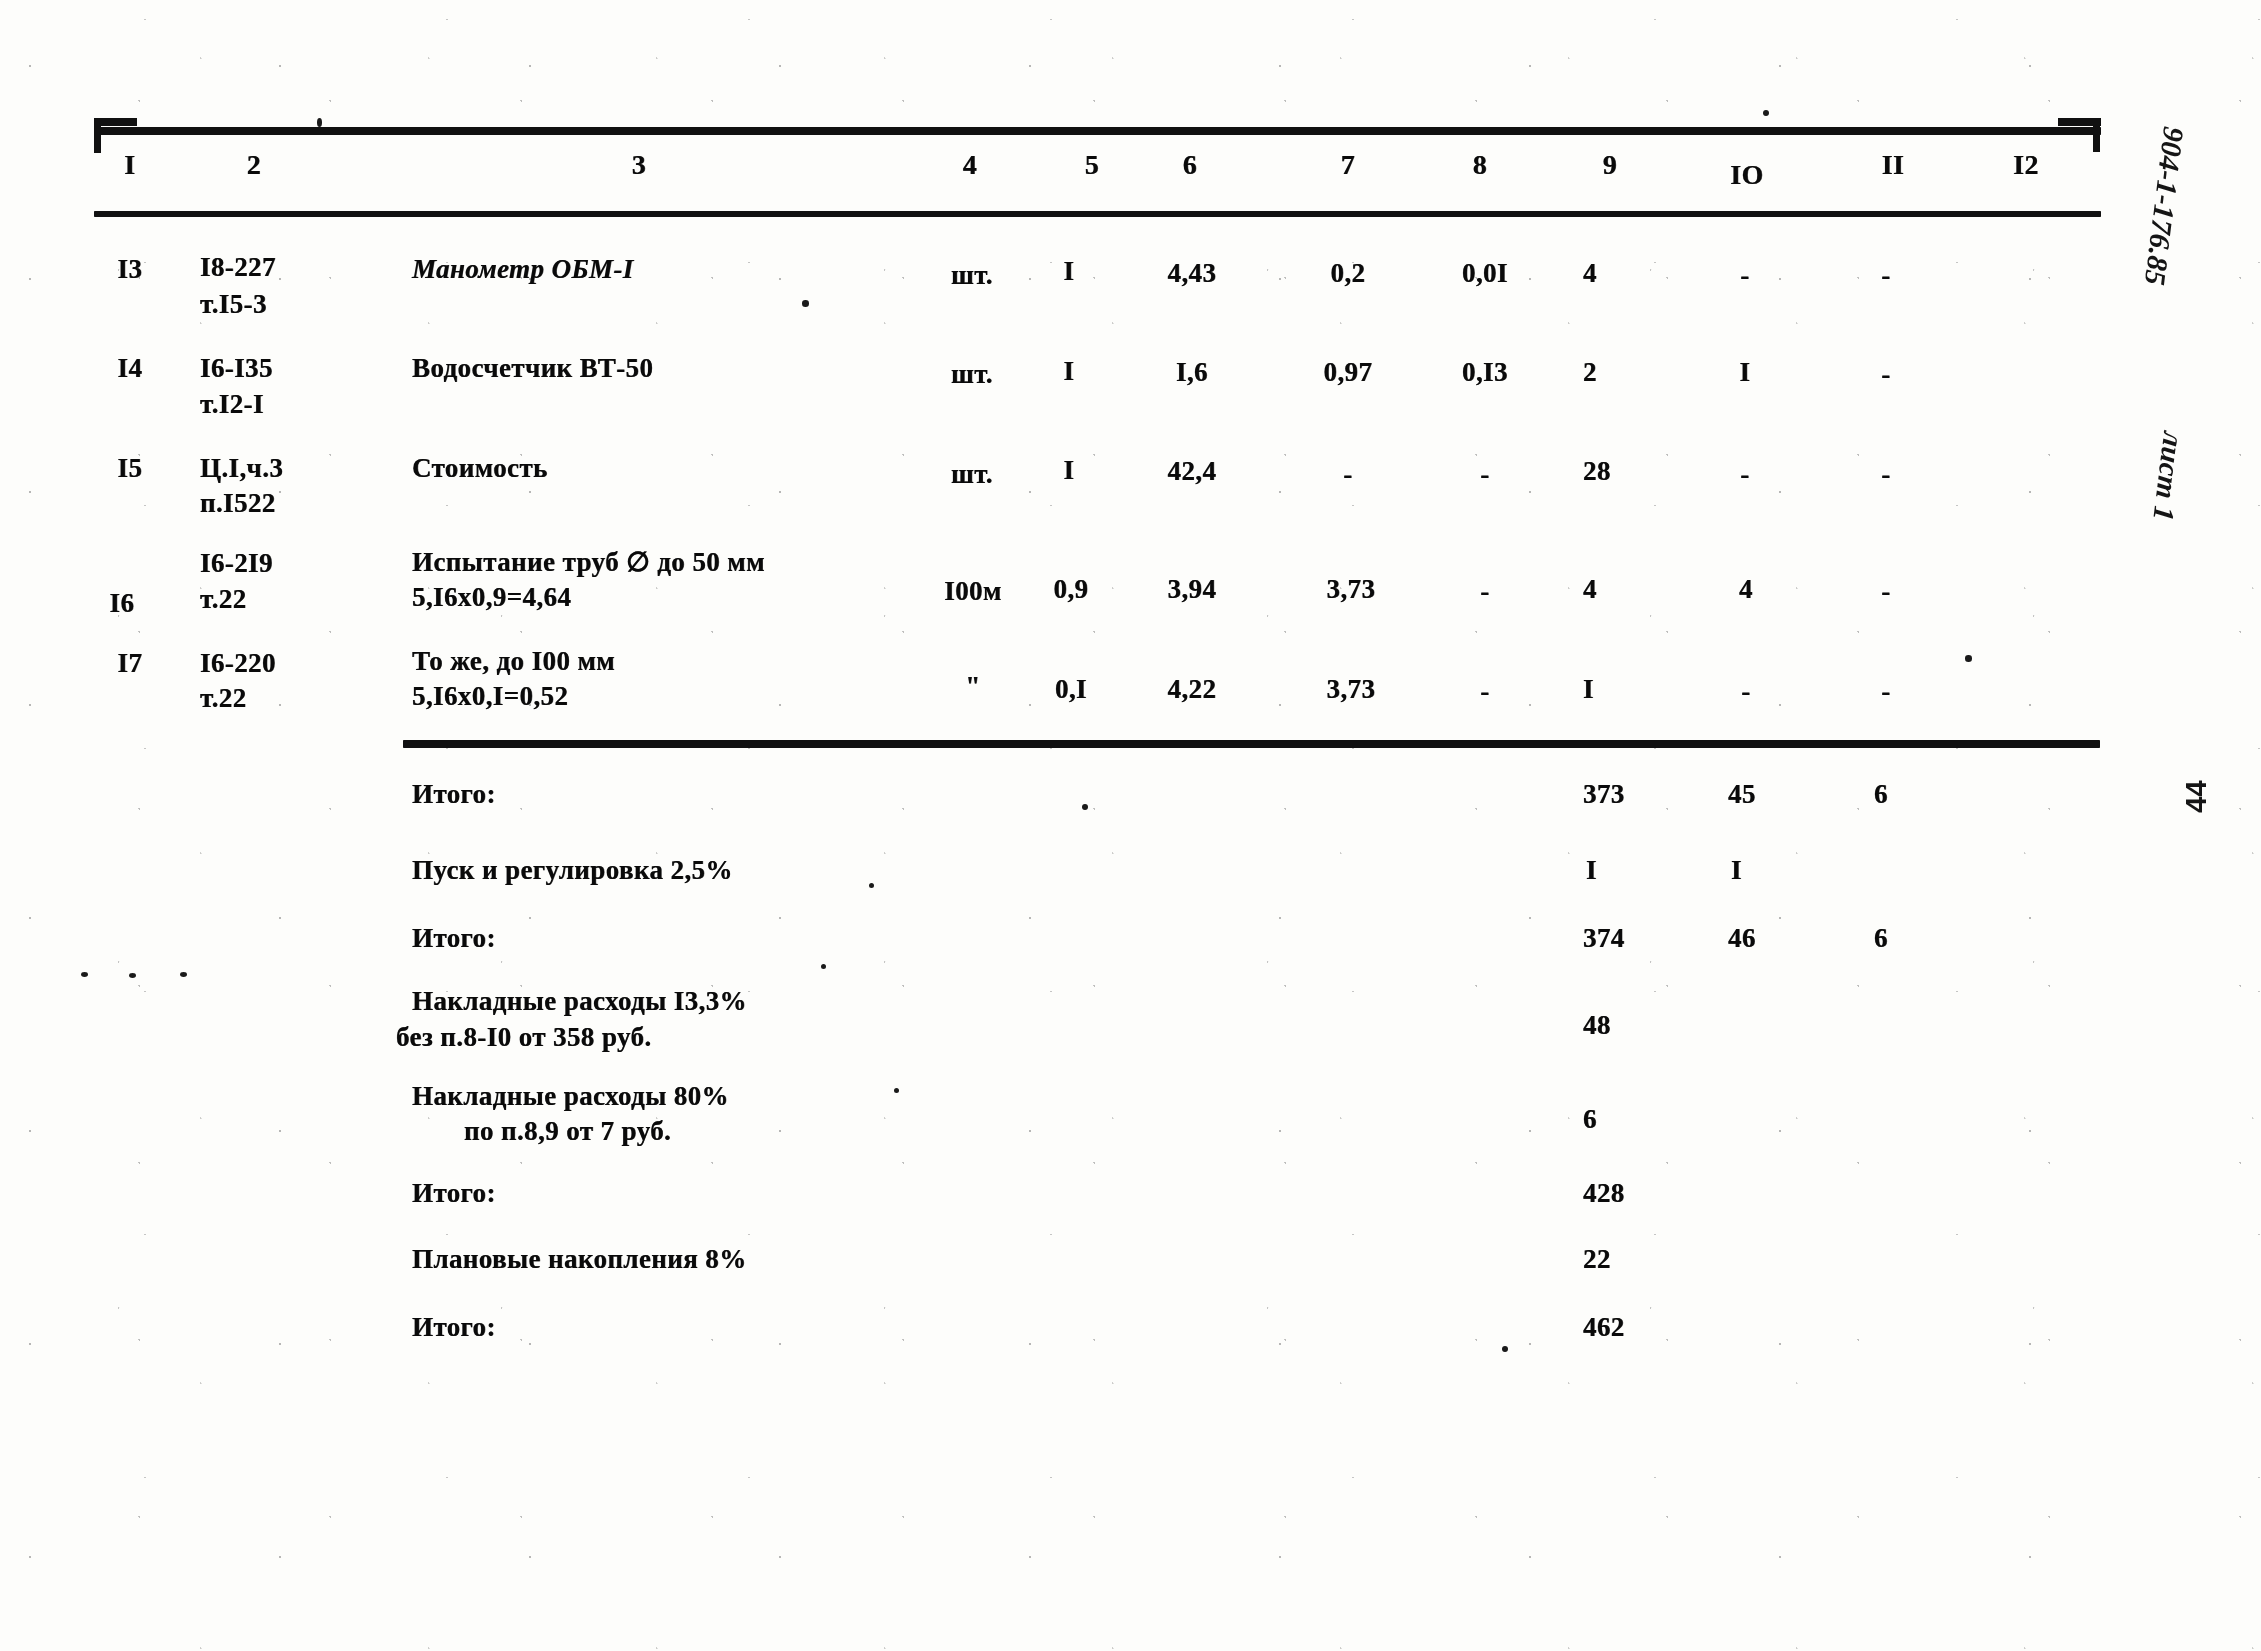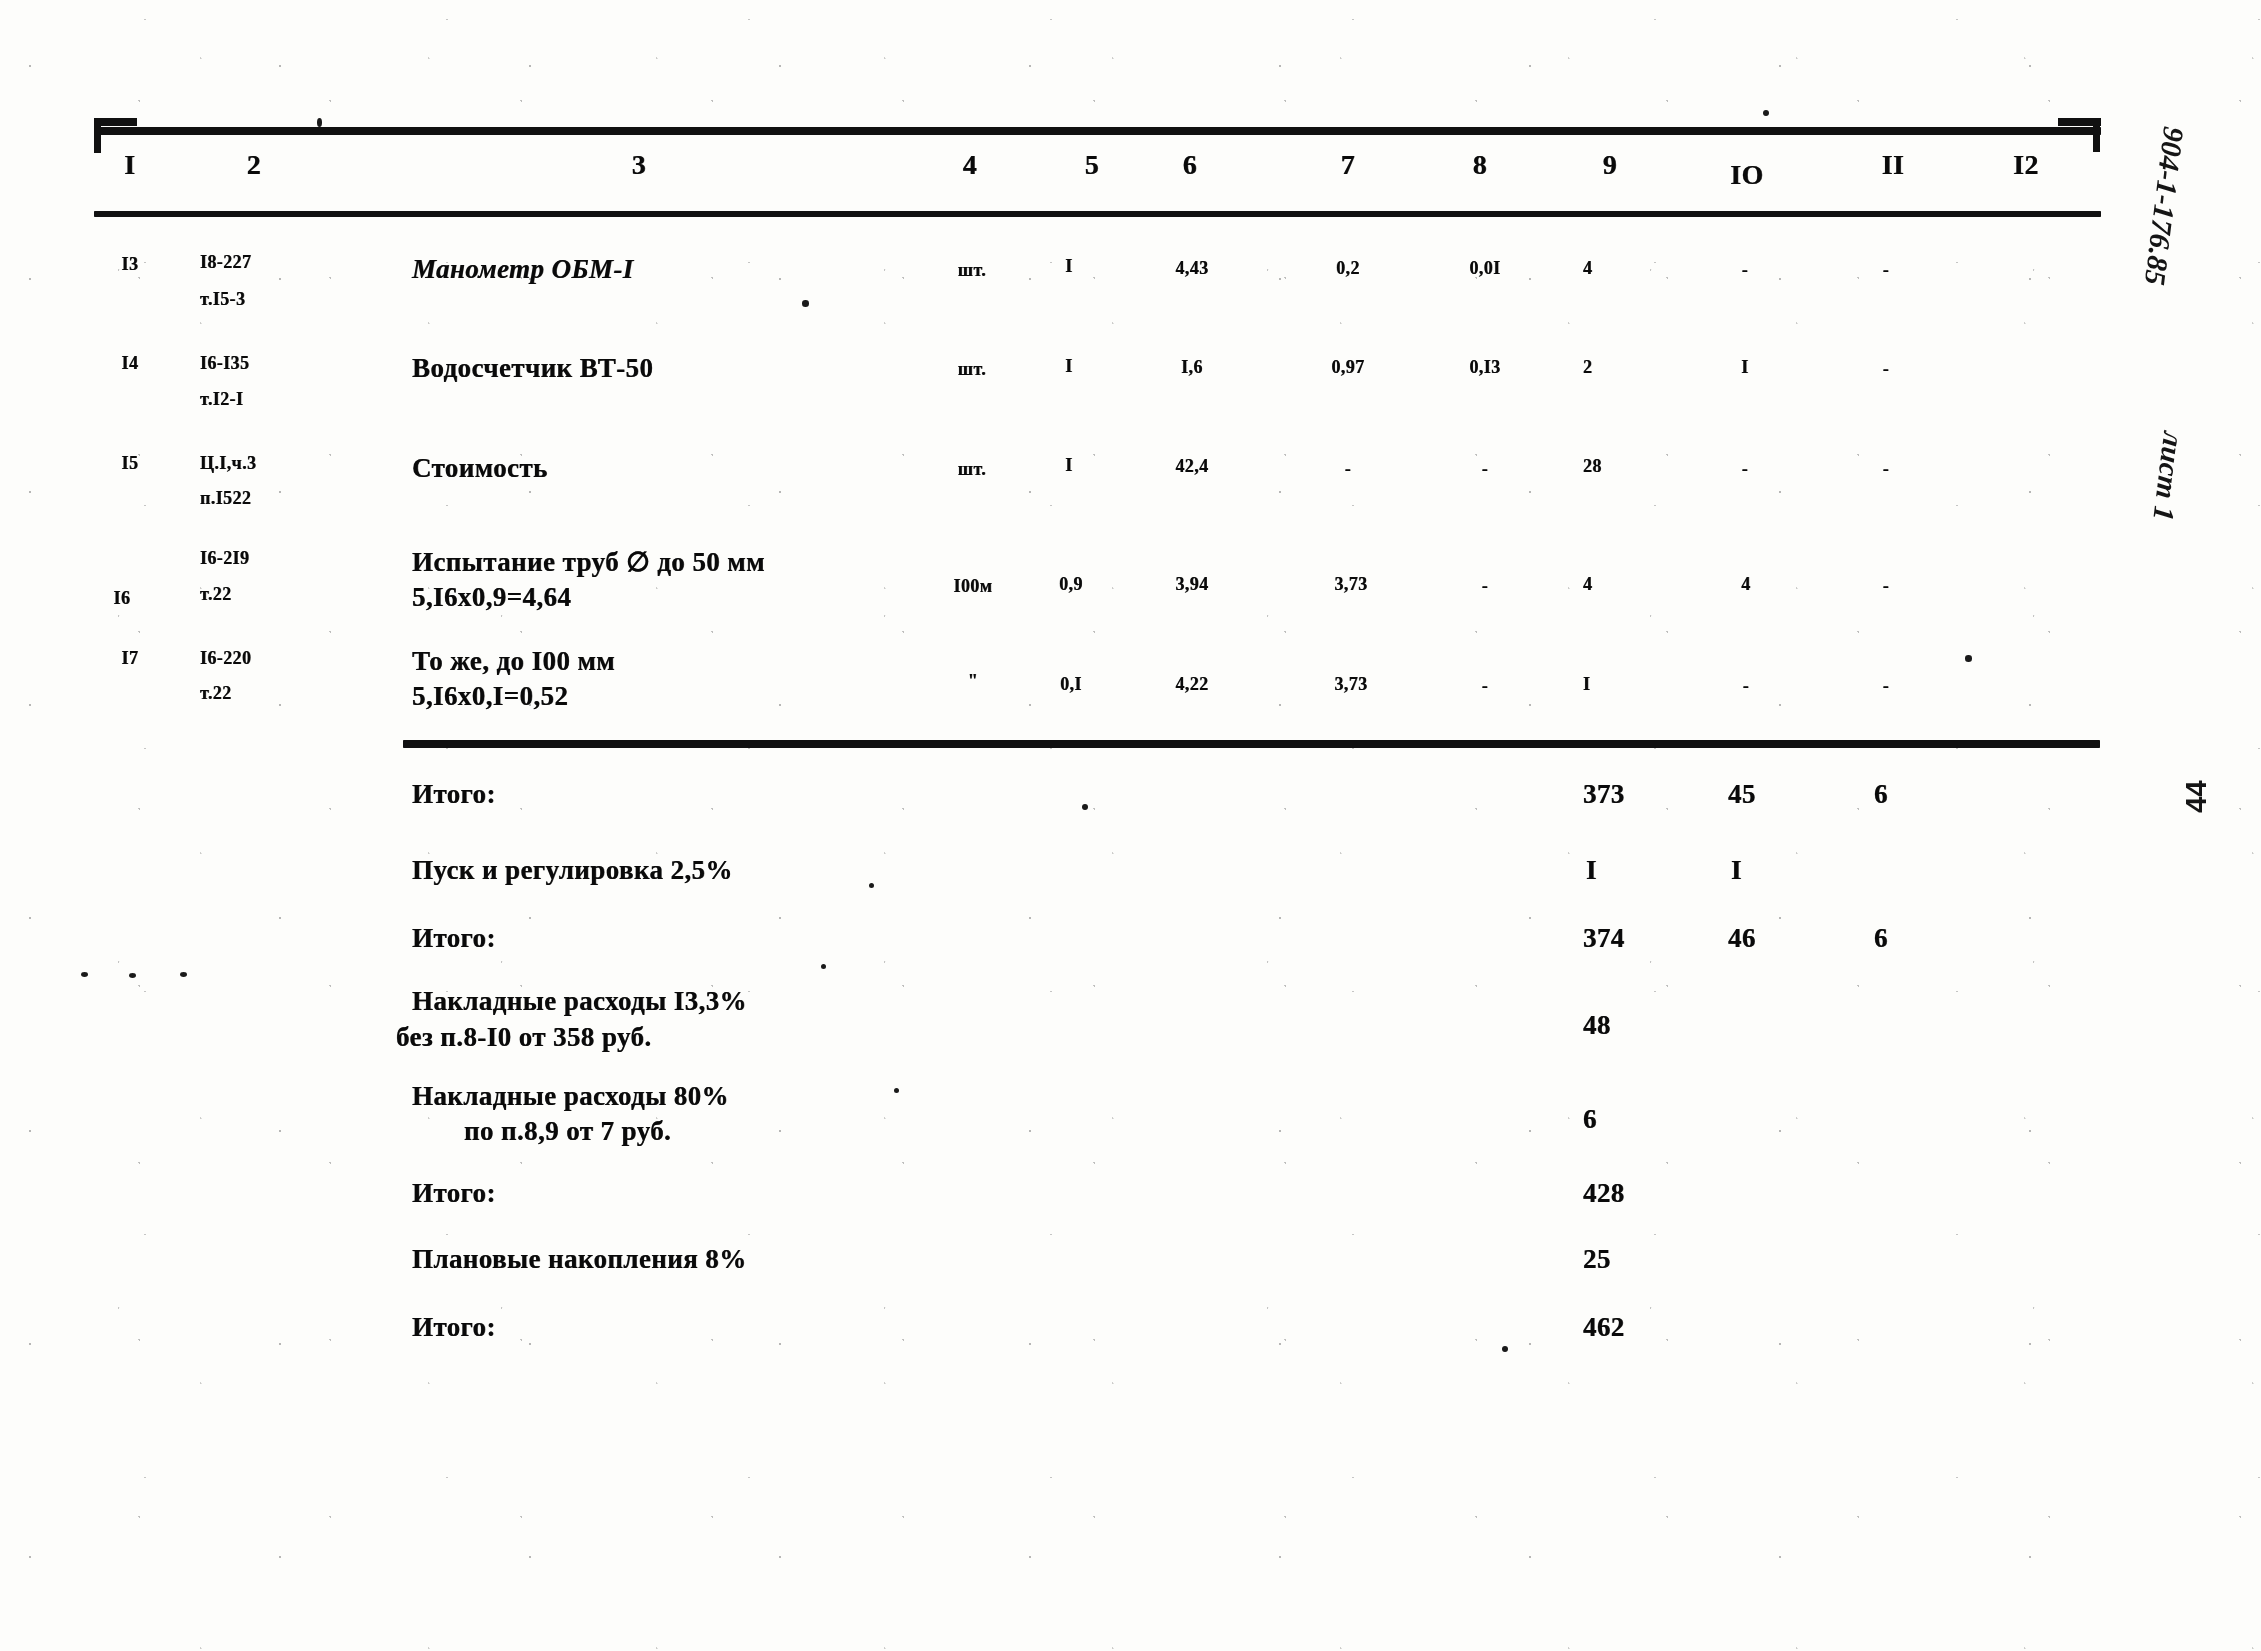--- a/index.html
+++ b/index.html
@@ -55,21 +55,21 @@
   
   .t {
     position: absolute;
     white-space: pre;
     font-weight: 700;
     letter-spacing: 0.4px;
     -webkit-font-smoothing: none;
     text-shadow: 0.4px 0 0 rgba(0,0,0,.55), -0.3px 0.3px 0 rgba(0,0,0,.3);
   }
   .hdr   { font-size: 28px; }
-  .cell  { font-size: 18px; }
+  .cell  { font-size: 27px; }
   .desc  { font-size: 27px; }
   .sum   { font-size: 27px; }
 
   .c { transform: translateX(-50%); }
 
   
   .margin-note {
     position: absolute;
     font-family: "Liberation Serif", serif;
     font-style: italic;
@@ -210,21 +210,21 @@
   <div class="t sum" style="left:1583px; top:1010px;">48</div>
 
   <div class="t sum" style="left:412px;  top:1081px;">Накладные расходы 80%</div>
   <div class="t sum" style="left:416px;  top:1116px;margin-left:48px;">по п.8,9 от 7 руб.</div>
   <div class="t sum" style="left:1583px; top:1104px;">6</div>
 
   <div class="t sum" style="left:412px;  top:1178px;">Итого:</div>
   <div class="t sum" style="left:1583px; top:1178px;">428</div>
 
   <div class="t sum" style="left:412px;  top:1244px;">Плановые накопления 8%</div>
-  <div class="t sum" style="left:1583px; top:1244px;">25</div>
+  <div class="t sum" style="left:1583px; top:1244px;">22</div>
 
   <div class="t sum" style="left:412px;  top:1312px;">Итого:</div>
   <div class="t sum" style="left:1583px; top:1312px;">462</div>
 
   <div class="margin-note" style="left:2190px; top:129px; transform: rotate(97deg);">904-1-176.85</div>
   <div class="margin-note" style="left:2190px; top:434px; transform: rotate(97deg);">лист 1</div>
   <div class="margin-page" style="left:2179px; top:813px; transform: rotate(-90deg); transform-origin: left top;">44</div>
 
   <div class="speck" style="left:802px; top:300px; width:6.6px; height:6.6px;"></div>
   <div class="speck" style="left:1082px; top:804px; width:5.9px; height:5.9px;"></div>

